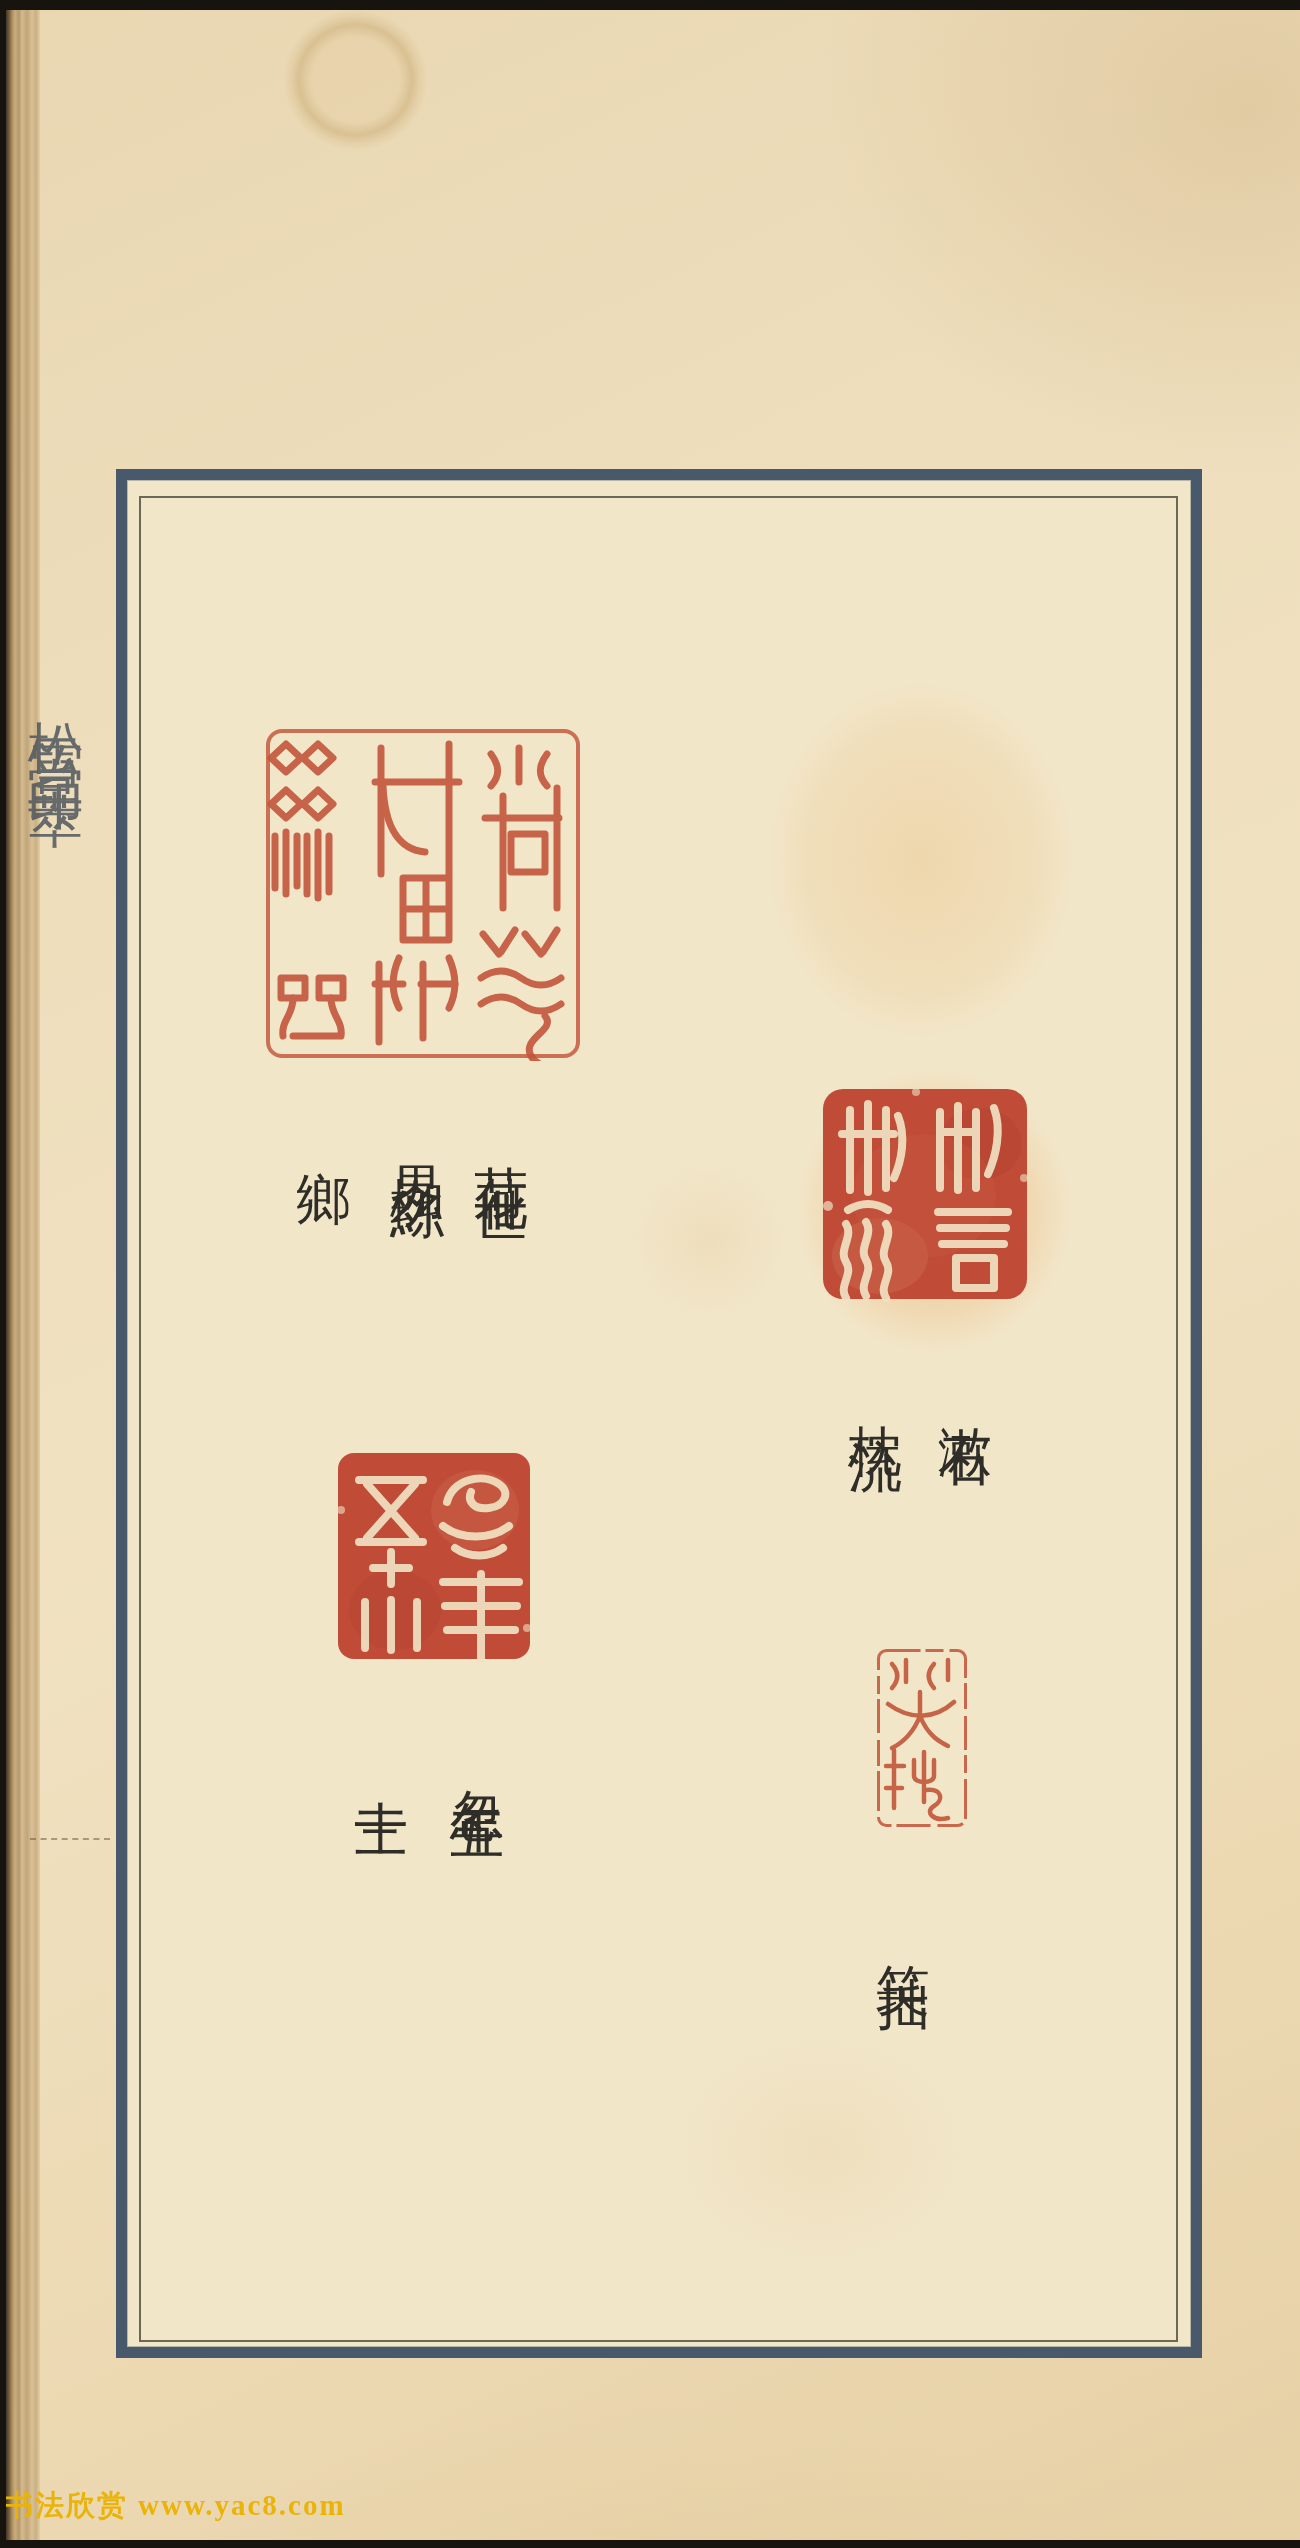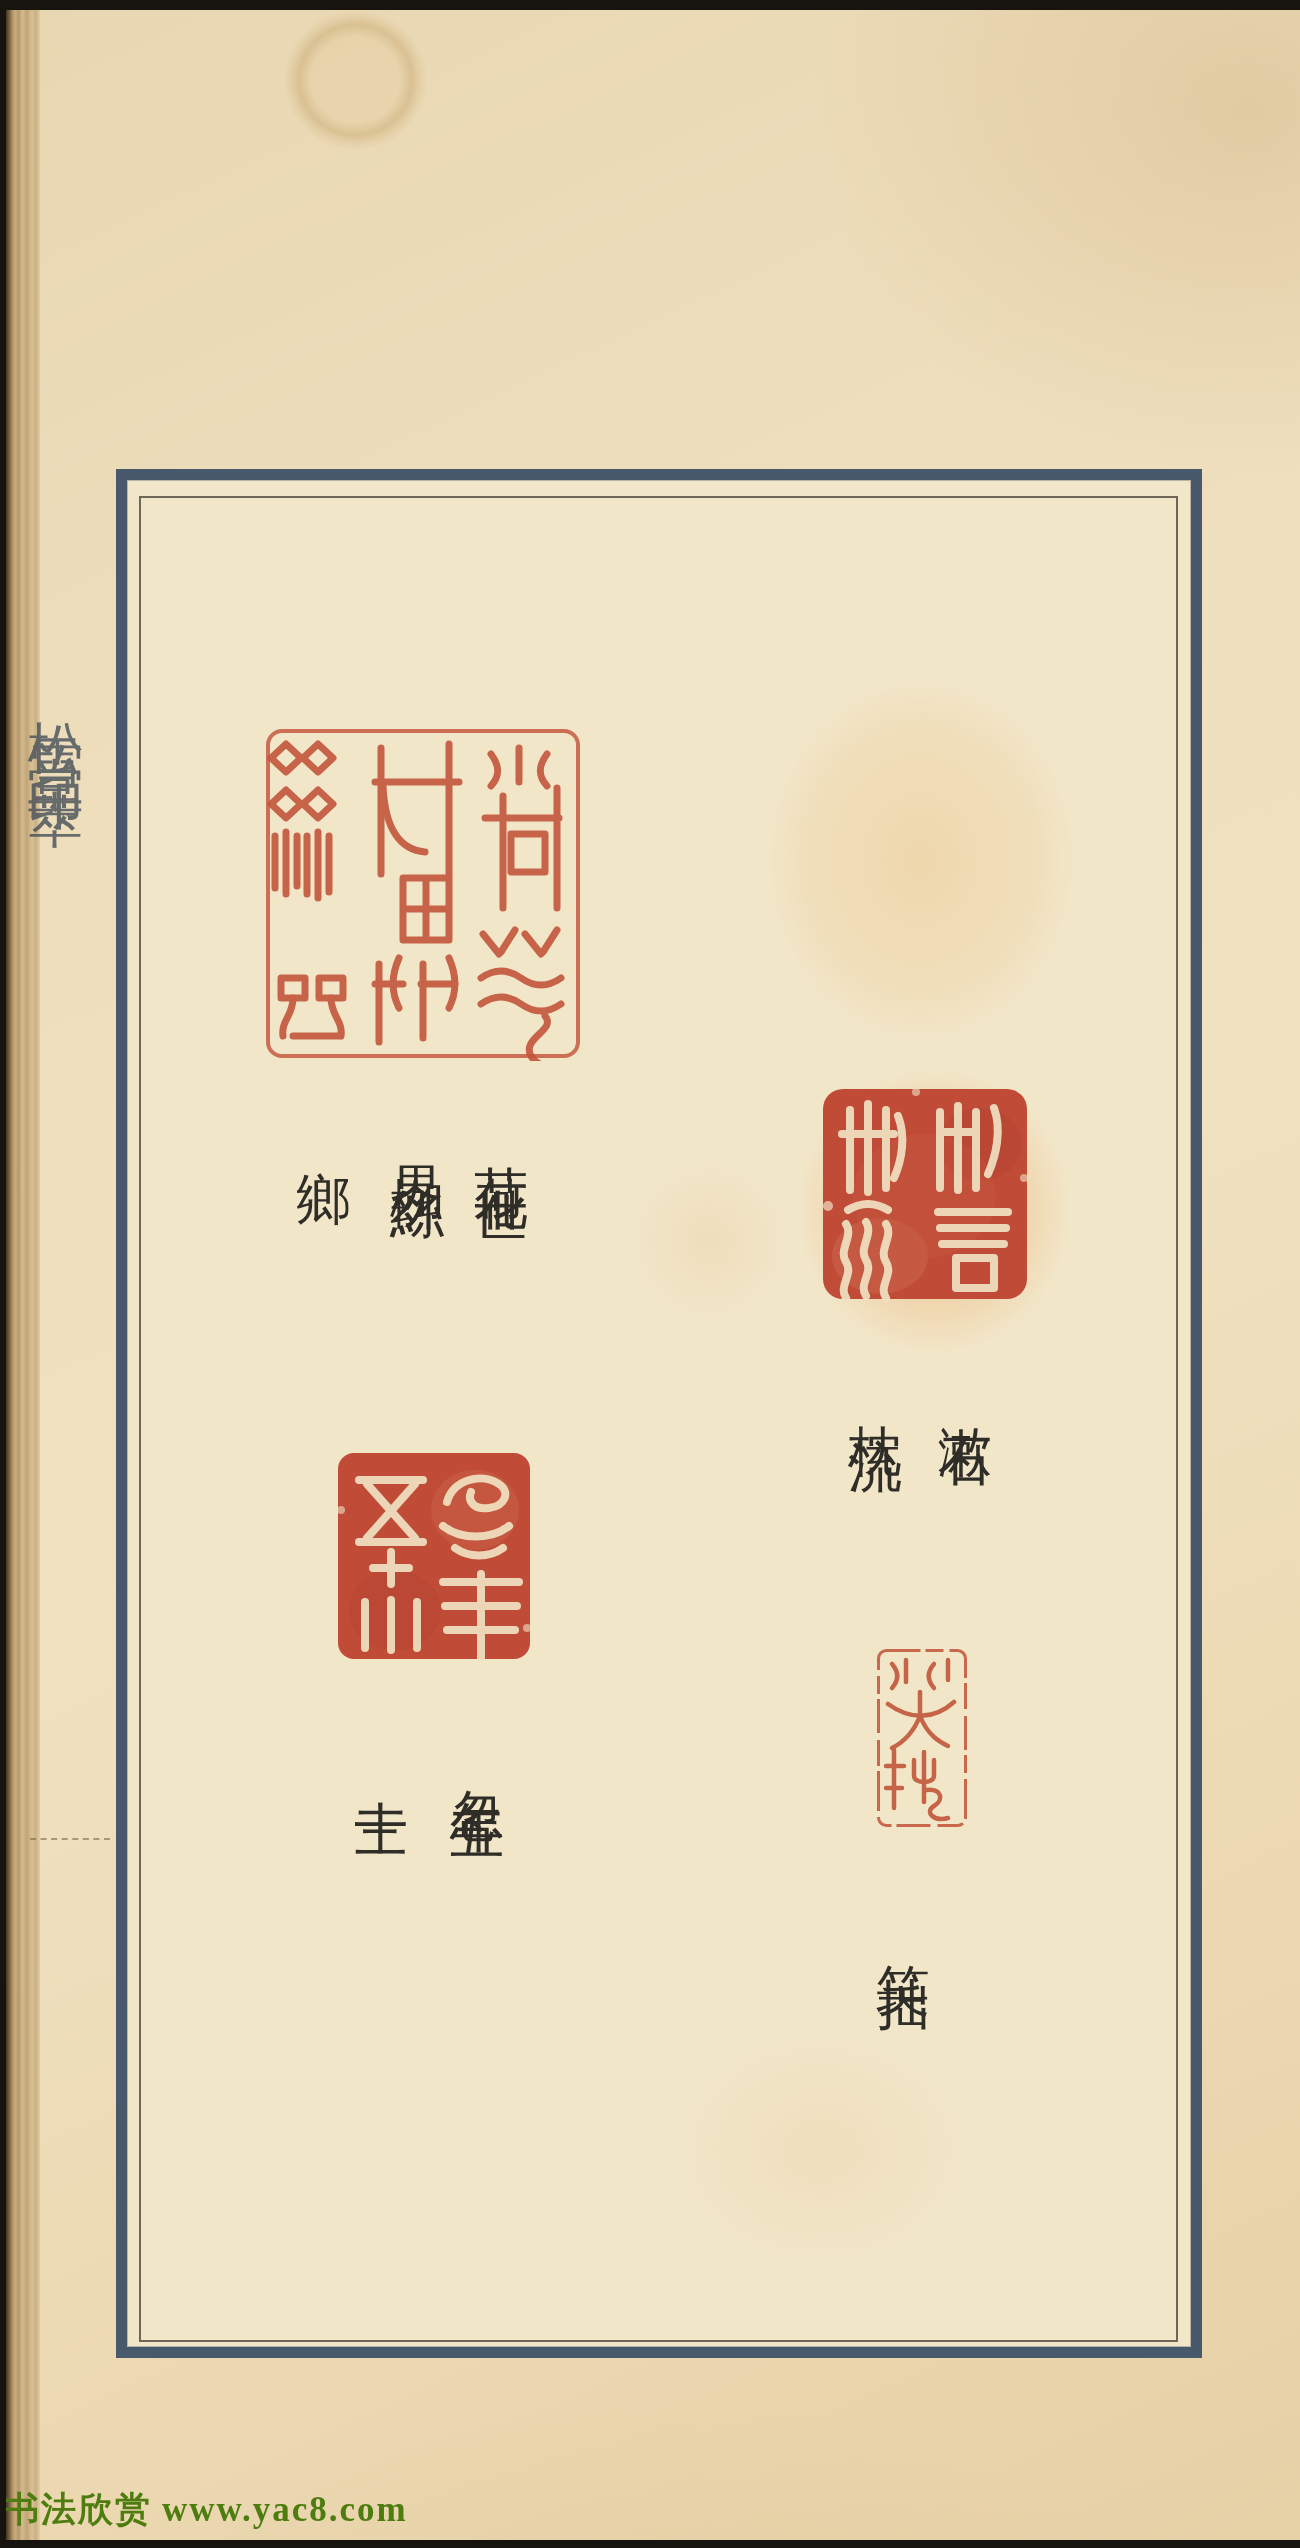--- a/index.html
+++ b/index.html
@@ -87,21 +87,21 @@
   
   .seal{position:absolute;}
   .seal-a{left:263px;top:726px;width:320px;height:335px;}
   .seal-b{left:820px;top:1086px;width:210px;height:216px;}
   .seal-c{left:335px;top:1450px;width:198px;height:212px;}
   .seal-d{left:876px;top:1648px;width:92px;height:180px;}
   
   .watermark{
     position:absolute;left:4px;top:2486px;height:34px;
     font-family:"Liberation Serif", serif;font-weight:bold;
-    font-size:35px;letter-spacing:2px;color:#4d7c0f;white-space:nowrap;
+    font-size:29px;letter-spacing:2px;color:#eab308;white-space:nowrap;
   }
   .watermark span{margin-right:10px;}
   
   .bar-top{position:absolute;left:0;top:0;width:1300px;height:10px;background:#17130e;}
   .bar-bottom{position:absolute;left:0;top:2540px;width:1300px;height:8px;background:#17130e;}
   .bar-left{position:absolute;left:0;top:0;width:6px;height:2548px;background:#17130e;}
 </style>
 </head>
 <body>
 

